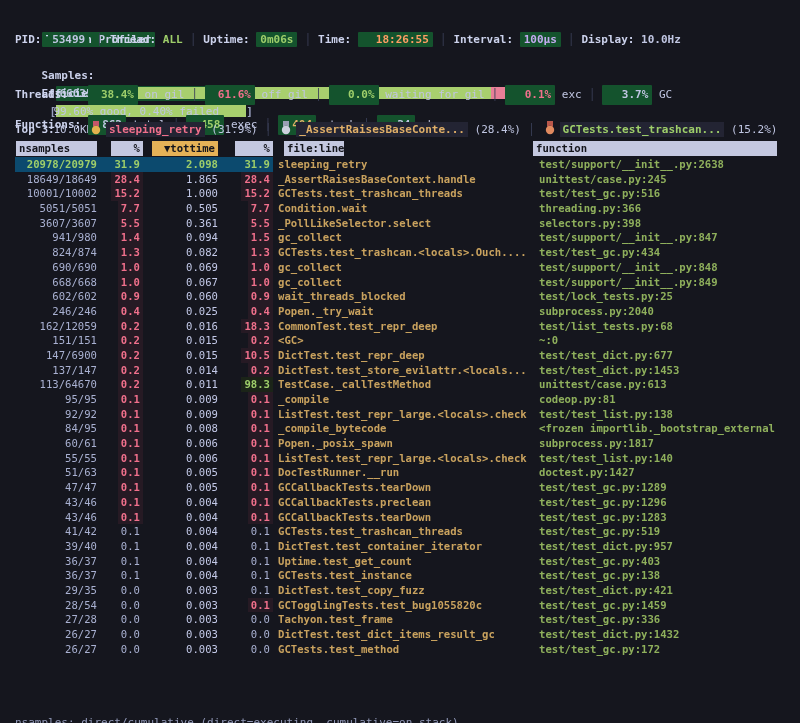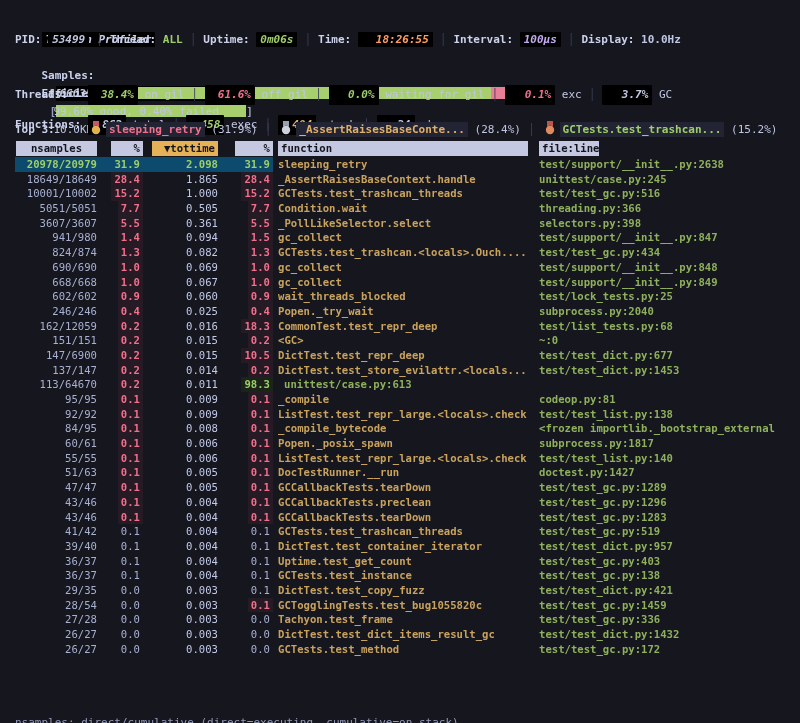--- a/index.html
+++ b/index.html
@@ -8,21 +8,21 @@
     background:#15161e;
     font-family:"DejaVu Sans Mono", monospace;
     font-size:11px;color:#c0c6e2;
   }
   .wrap{padding:13px 8px 0 15px;}
   .hline{height:18px;line-height:18px;white-space:pre;}
   .slabel{font-weight:700;color:#ccd2ec;}
   .rowlabel{display:inline-block;width:73px;font-weight:700;color:#ccd2ec;white-space:pre;}
   .sep{color:#3a3f58;margin:0 7px;}
   .val{font-weight:700;white-space:pre;}
-  .tile{background:#000000;padding:1px 4px;border-radius:1px;font-style:italic;}
+  .tile{background:#14532d;padding:1px 4px;border-radius:1px;}
   .green{color:#9ece6a;} .red{color:#f1708c;} .amber{color:#e0af68;margin-top:12px;}
   .orange{color:#ff9e64;padding-left:18px;} .purple{color:#c3aaf0;}
   .num{display:inline-block;text-align:right;white-space:pre;}
   .numw{width:42px;} .numf{width:30px;}
   .bracket{color:#9aa0bf;font-weight:700;}
   .bargroup{display:inline-block;white-space:nowrap;}
   .bar{display:inline-block;height:12px;vertical-align:-2px;background:#a8cf6e;}
   .sbar{width:190px;}
   .ebar{display:inline-flex;width:384px;height:12px;vertical-align:-2px;}
   .ebar .g{flex:1;background:#a8cf6e;}
@@ -46,21 +46,21 @@
   .pct{display:inline-block;padding:0 3px;}
   .pct.hot{color:#f1708c;font-weight:700;background:#261a24;}
   .pct.good{color:#9ece6a;font-weight:700;background:#1b2418;}
   .pct.plain{color:#a9b1d2;}
   .sel .c1,.sel .c2,.sel .c3,.sel .c4{background:#0c4a6e;}
   .sel .c1,.sel .c3{color:#9ece6a;font-weight:700;}
   .sel .pct{color:#9ece6a;font-weight:700;background:transparent;}
   .hb{display:inline-block;background:#c4c8e0;color:#14151c;font-weight:700;
       padding:0 3px;box-sizing:border-box;}
   .hb.sorted{background:#e5b257;}
-  .hb1{width:81px;text-align:center;} .hb2{width:32px;text-align:right;}
+  .hb1{width:81px;text-align:left;} .hb2{width:32px;text-align:right;}
   .hb3{width:66px;text-align:right;} .hb4{width:38px;text-align:right;}
   .hb5{width:250px;text-align:left;} .hb6{width:60px;text-align:left;}
 
   .footer{margin-top:22px;line-height:18px;color:#9299b8;white-space:pre;}
 </style>
 </head>
 <body>
 
 <div class="wrap">
 
@@ -96,22 +96,22 @@
         <polygon points="3,0 9,0 9,6 6,4.5 3,6" fill="#b9574a"></polygon>
         <circle cx="6" cy="9" r="4.2" fill="#e08a5f"></circle>
       </svg><span class="t3name green">GCTests.test_trashcan...</span><span class="t3pct"> (15.2%)</span></div>
 
   <div class="table">
     <div class="th" id="table-header">
         <div class="c c1"><span class="hb hb1">nsamples</span></div>
         <div class="c c2"><span class="hb hb2">%</span></div>
         <div class="c c3"><span class="hb hb3 sorted">▼tottime</span></div>
         <div class="c c4"><span class="hb hb4">%</span></div>
+        <div class="c c6"><span class="hb hb6">file:line</span></div>
         <div class="c c5"><span class="hb hb5">function</span></div>
-        <div class="c c6"><span class="hb hb6">file:line</span></div>
       </div>
     <div id="table-body">
         <div class="tr sel">
           <div class="c c1">20978/20979</div>
           <div class="c c2"><span class="pct plain">31.9</span></div>
           <div class="c c3">2.098</div>
           <div class="c c4"><span class="pct plain">31.9</span></div>
           <div class="c c5">sleeping_retry</div>
           <div class="c c6">test/support/__init__.py:2638</div>
         </div>
@@ -225,20 +225,21 @@
           <div class="c c3">0.014</div>
           <div class="c c4"><span class="pct hot">0.2</span></div>
           <div class="c c5">DictTest.test_store_evilattr.&lt;locals...</div>
           <div class="c c6">test/test_dict.py:1453</div>
         </div>
         <div class="tr">
           <div class="c c1">113/64670</div>
           <div class="c c2"><span class="pct hot">0.2</span></div>
           <div class="c c3">0.011</div>
           <div class="c c4"><span class="pct good">98.3</span></div>
+          <div class="c c5">TestCase._callTestMethod</div>
           <div class="c c6">unittest/case.py:613</div>
         </div>
         <div class="tr">
           <div class="c c1">95/95</div>
           <div class="c c2"><span class="pct hot">0.1</span></div>
           <div class="c c3">0.009</div>
           <div class="c c4"><span class="pct hot">0.1</span></div>
           <div class="c c5">_compile</div>
           <div class="c c6">codeop.py:81</div>
         </div>

